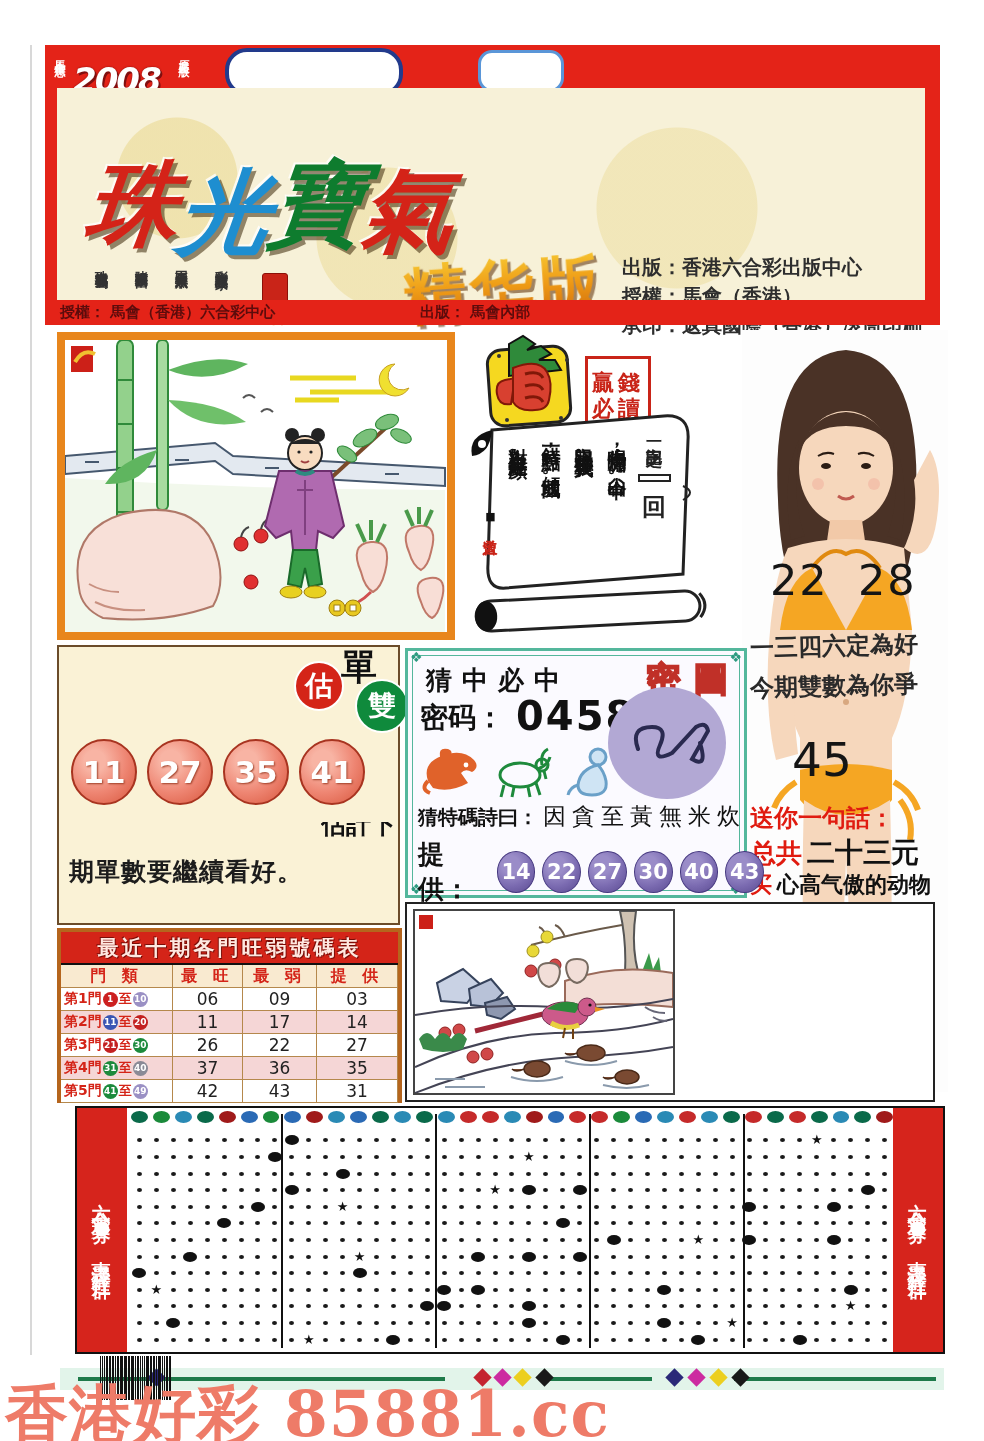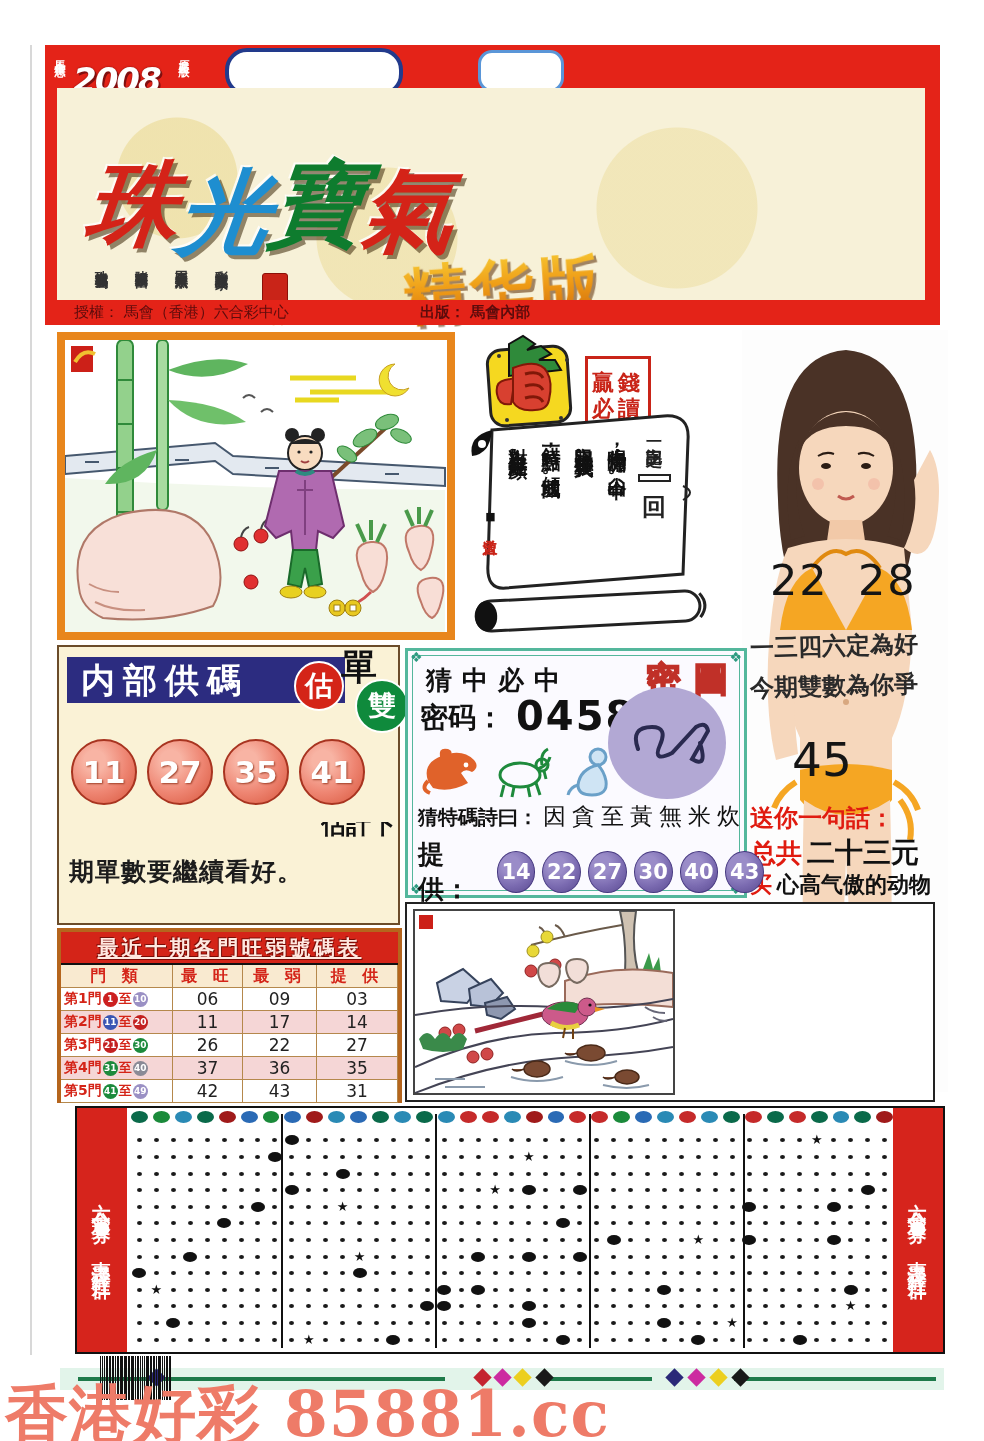--- a/index.html
+++ b/index.html
@@ -33,21 +33,21 @@
   .seal-chengyan{left:205px;top:185px;width:24px;height:46px;background:#c92418;color:#fde8d8;
       writing-mode:vertical-rl;font-size:15px;font-weight:bold;text-align:center;border-radius:3px;
       border:1px solid #8c1008;}
   .subtitle{left:345px;top:158px;font-size:64px;font-weight:bold;
       font-family:"DejaVu Serif","Liberation Serif",serif;
       background:linear-gradient(180deg,#f8d23a 0%,#ef9c16 45%,#c65a08 100%);
       -webkit-background-clip:text;background-clip:text;color:transparent;
       transform:rotate(-4deg);filter:drop-shadow(3px 3px 0 rgba(90,40,0,.55));letter-spacing:4px;}
   .pubs{left:565px;top:165px;width:330px;color:#2e2e2e;font-size:20px;font-weight:bold;line-height:29px;}
   .header-strip{left:0px;top:255px;width:895px;height:25px;background:#e42318;}
-  .header-strip .l{position:absolute;left:29px;top:3px;color:#5c0c0c;font-size:15px;font-weight:normal;}
+  .header-strip .l{position:absolute;left:15px;top:3px;color:#5c0c0c;font-size:15px;font-weight:bold;}
   .header-strip .r{position:absolute;left:375px;top:3px;color:#5c0c0c;font-size:15px;font-weight:bold;}
   
   .cartoon1{left:57px;top:332px;width:398px;height:308px;background:#fff;border:8px solid #e8861c;box-sizing:border-box;}
   .fist{left:483px;top:334px;width:96px;height:96px;}
   .seal-win{left:585px;top:356px;width:60px;height:74px;background:#fff;border:3px solid #c92418;
       display:flex;flex-direction:column;align-items:center;justify-content:center;}
   .seal-win span{color:#c92418;font-size:22px;font-weight:bold;line-height:26px;letter-spacing:4px;}
   .scrollbox{left:452px;top:406px;width:262px;height:248px;}
   .scrolltext{left:500px;top:432px;width:170px;height:185px;display:flex;flex-direction:row-reverse;gap:7px;
       font-family:"DejaVu Serif","Liberation Serif",serif;}
@@ -109,21 +109,21 @@
   .sec-provide{left:10px;top:186px;display:flex;align-items:center;gap:7px;}
   .sec-provide .lab{font-size:26px;font-weight:bold;color:#111;}
   .ballP{width:40px;height:40px;border-radius:50%;
       background:radial-gradient(circle at 35% 32%,#9a8cc8 0 25%,#7a6ab0 60%,#5a4a90 100%);
       border:1px solid #463880;color:#fff;font-size:21px;font-weight:bold;
       display:flex;align-items:center;justify-content:center;}
   
   .hot-table{left:57px;top:928px;width:345px;height:175px;border:4px solid #b5651d;background:#f9ead0;box-sizing:border-box;}
   .ht-title{height:31px;background:#d42418;display:flex;align-items:center;justify-content:center;
       color:#ffe8e0;font-size:21px;font-weight:bold;letter-spacing:3px;
-      text-shadow:1px 1px 0 #7a0c06,-1px -1px 0 #7a0c06;text-decoration:underline;}
+      text-shadow:1px 1px 0 #7a0c06,-1px -1px 0 #7a0c06;}
   .ht-grid{display:grid;grid-template-columns:112px 70px 74px 81px;border-top:2px solid #111;}
   .ht-grid .c{border-right:1px solid #b5884c;border-bottom:1px solid #b5884c;display:flex;align-items:center;justify-content:center;
       font-size:17px;color:#222;height:22px;}
   .ht-grid .hd{color:#d42418;font-weight:bold;letter-spacing:5px;background:#f9ead0;font-size:16px;}
   .ht-grid .lab{justify-content:flex-start;padding-left:3px;color:#d42418;font-weight:bold;font-size:14px;gap:1px;}
   .ht-grid .odd{background:#fff;}
   .ht-grid .even{background:#f5d6d6;}
   .mini{width:15px;height:15px;border-radius:50%;color:#fff;font-size:9px;font-weight:bold;
       display:inline-flex;align-items:center;justify-content:center;}
   .zhi{font-size:13px;color:#d42418;}
@@ -170,20 +170,25 @@
     <div class="abs header-cream">
       <div class="abs title-row"><span style="color: rgb(212, 35, 24);">珠</span><span style="color: rgb(30, 142, 208);">光</span><span style="color: rgb(14, 124, 46);">寶</span><span style="color: rgb(212, 35, 24);">氣</span></div>
       <div class="abs proverbs">
           <div>珠光寶氣尋靈碼</div>
           <div>賭根剗去頭不回</div>
           <div>因貪至黃無米炊</div>
           <div>六彩賭惠福萬家</div>
         </div>
       <div class="abs seal-chengyan">誠言</div>
       <div class="abs subtitle">精华版</div>
+      <div class="abs pubs">
+          <div>出版：香港六合彩出版中心</div>
+          <div>授權：馬會（香港）</div>
+          <div>承印：返真國際（香港）滚筒印刷</div>
+        </div>
     </div>
 
 
     <div class="abs header-strip">
       <span class="l">授權： 馬會（香港）六合彩中心</span>
       <span class="r">出版： 馬會內部</span>
     </div>
   </div>
 
   <div class="abs cartoon1">
@@ -331,23 +336,20 @@
       <span class="gift2r">总共</span>
       <span class="gift2b">二十三元</span>
     </div>
     <div class="abs" style="left:8px;top:540px;white-space:nowrap;">
       <span class="gift3r">买</span>
       <span class="gift3b">心高气傲的动物</span>
     </div>
   </div>
 
   <div class="abs internal">
-    <div class="abs int-bar">
-      <span>内部供碼</span>
-    </div>
     <div class="abs badge-gu">估</div>
     <div class="abs badge-dan">單</div>
     <div class="abs badge-shuang">雙</div>
     <div class="abs int-balls">
         <div class="ballR">11</div>
         <div class="ballR">27</div>
         <div class="ballR">35</div>
         <div class="ballR">41</div>
       </div>
     <div class="abs clipnote">

